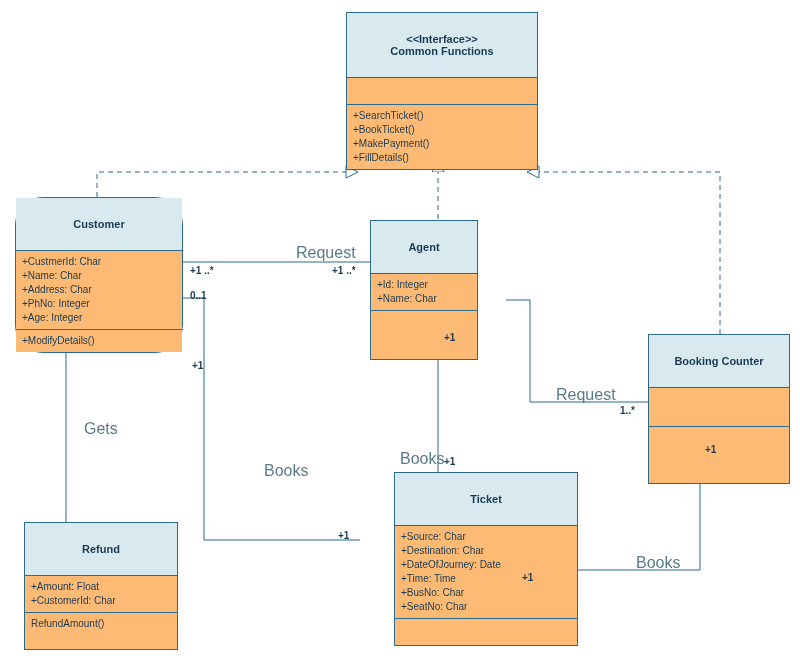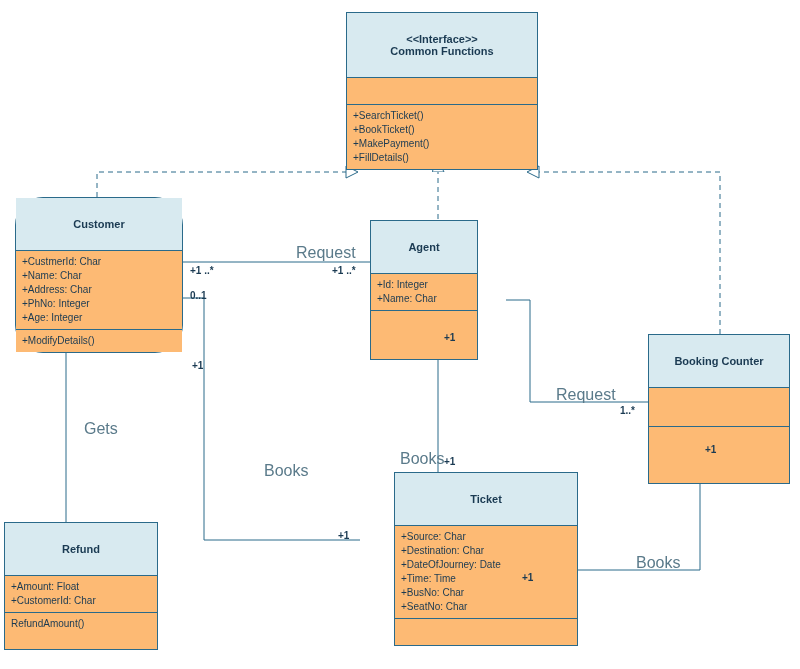--- a/index.html
+++ b/index.html
@@ -154,21 +154,21 @@
     <div>+Source: Char</div>
     <div>+Destination: Char</div>
     <div>+DateOfJourney: Date</div>
     <div>+Time: Time</div>
     <div>+BusNo: Char</div>
     <div>+SeatNo: Char</div>
   </div>
   <div class="ops-section section empty"></div>
 </div>
 
-<div class="uml-class" style="left:4px; top:522px; width:154px;">
+<div class="uml-class" style="left:24px; top:522px; width:154px;">
   <div class="name-section section">
     <div>Refund</div>
   </div>
   <div class="attrs-section section">
     <div>+Amount: Float</div>
     <div>+CustomerId: Char</div>
   </div>
   <div class="ops-section section" style="min-height:28px;">
     <div>RefundAmount()</div>
   </div>

